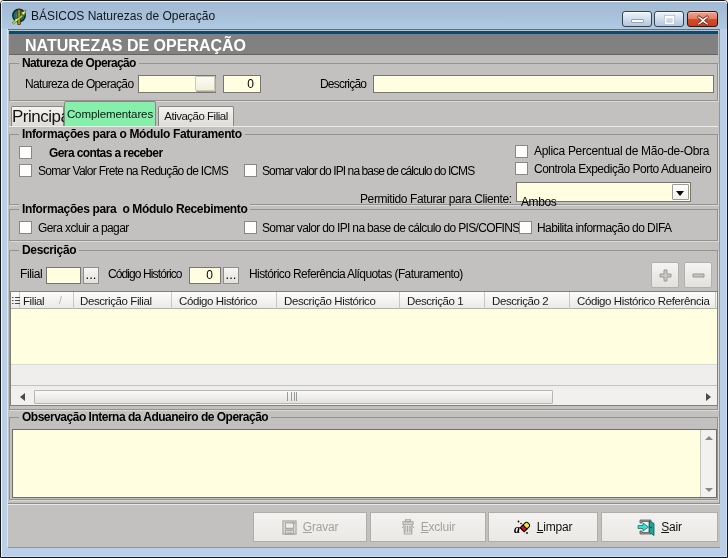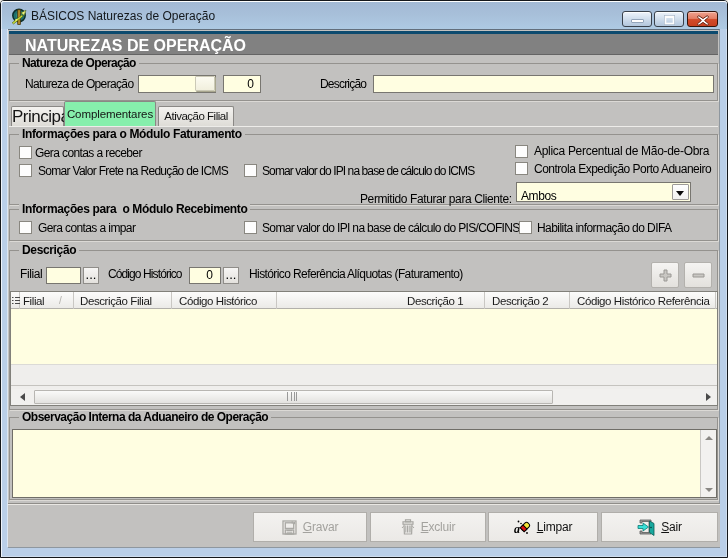--- a/index.html
+++ b/index.html
@@ -72,42 +72,42 @@
 
   <div class="tab" style="left:3px;top:76px;width:53px;height:20px;background:linear-gradient(#f4f3f0,#dedcd7);line-height:19px;font-size:17px;">Principais</div>
   <div class="tab" style="left:56px;top:71px;width:92px;height:25px;background:#86efac;line-height:24px;z-index:3;font-size:11.5px;letter-spacing:-0.1px;">Complementares</div>
   <div class="tab" style="left:150px;top:76px;width:76px;height:20px;background:linear-gradient(#f4f3f0,#dedcd7);line-height:19px;font-size:11.5px;">Ativação Filial</div>
   <div class="abs" style="left:1px;top:96px;width:709px;height:1px;background:#edece9;"></div>
 
   <div class="grp" style="left:1px;top:104px;width:709px;height:71px;">
     <div class="glab">Informações para o Módulo Faturamento</div>
   </div>
   <div class="cb" style="left:11px;top:116px;"></div>
-  <div class="lbl" style="left:27px;top:117px;letter-spacing:-0.6px;">Gera contas a receber</div>
+  <div class="lbl" style="left:41px;top:117px;letter-spacing:-0.6px;font-weight:bold;">Gera contas a receber</div>
   <div class="cb" style="left:507px;top:115px;"></div>
   <div class="lbl" style="left:526px;top:115px;letter-spacing:-0.3px;">Aplica Percentual de Mão-de-Obra</div>
   <div class="cb" style="left:11px;top:134px;"></div>
   <div class="lbl" style="left:30px;top:135px;letter-spacing:-0.7px;">Somar Valor Frete na Redução de ICMS</div>
   <div class="cb" style="left:236px;top:134px;"></div>
   <div class="lbl" style="left:254px;top:135px;letter-spacing:-0.9px;">Somar valor do IPI na base de cálculo do ICMS</div>
   <div class="cb" style="left:507px;top:132px;"></div>
   <div class="lbl" style="left:526px;top:133px;letter-spacing:-0.5px;">Controla Expedição Porto Aduaneiro</div>
   <div class="lbl" style="left:352px;top:163px;">Permitido Faturar para Cliente:</div>
   <div class="combo" style="left:508px;top:152px;width:175px;height:20px;">
-    <div class="tx" style="top:6px;text-align:right;">Ambos</div>
+    <div class="tx" style="top:12px;text-align:right;">Ambos</div>
         <div class="cbtn">
           <div class="arr" style="top:6px;"></div>
         </div>
   </div>
 
   <div class="grp" style="left:1px;top:179px;width:709px;height:32px;">
     <div class="glab">Informações para&nbsp; o Módulo Recebimento</div>
   </div>
   <div class="cb" style="left:11px;top:191px;"></div>
-  <div class="lbl" style="left:30px;top:192px;letter-spacing:-0.6px;">Gera contas a impar</div>
+  <div class="lbl" style="left:30px;top:192px;letter-spacing:-0.6px;">Gera xcluir a pagar</div>
   <div class="cb" style="left:236px;top:191px;"></div>
   <div class="lbl" style="left:254px;top:192px;letter-spacing:-0.65px;">Somar valor do IPI na base de cálculo do PIS/COFINS</div>
   <div class="cb" style="left:511px;top:191px;"></div>
   <div class="lbl" style="left:529px;top:192px;letter-spacing:-0.55px;">Habilita informação do DIFA</div>
 
   <div class="grp" style="left:1px;top:220px;width:709px;height:160px;">
     <div class="glab">Descrição</div>
   </div>
   <div class="lbl" style="left:12px;top:238px;">Filial</div>
   <div class="fld" style="left:38px;top:237px;width:35px;height:17px;"></div>
@@ -135,20 +135,21 @@
               <path d="M0 4.5 h1.5 M3 4.5 h5"></path>
               <path d="M0 7.5 h1.5 M3 7.5 h5"></path>
             </g>
       </svg>
       <div class="abs" style="left:48px;top:3px;color:#b5b3ae;font-size:10px;">/</div>
       <div class="abs" style="left:220px;top:3px;color:#b5b3ae;font-size:10px;">/</div>
           <div class="gh" style="left:0px;width:9px;padding-left:0px;"></div>
           <div class="gh" style="left:9px;width:54px;padding-left:3px;">Filial</div>
           <div class="gh" style="left:63px;width:98px;padding-left:6px;">Descrição Filial</div>
           <div class="gh" style="left:161px;width:105px;padding-left:7px;">Código Histórico</div>
+          <div class="gh" style="left:266px;width:123px;padding-left:7px;">Descrição Histórico</div>
           <div class="gh" style="left:389px;width:85px;padding-left:7px;">Descrição 1</div>
           <div class="gh" style="left:474px;width:85px;padding-left:7px;">Descrição 2</div>
           <div class="gh" style="left:559px;width:146px;padding-left:7px;">Código Histórico Referência</div>
     </div>
     <div class="abs" style="left:0;top:72px;width:706px;height:21px;background:#efeeec;border-top:1px solid #dbdad6;"></div>
     <div class="abs" style="left:0;top:93px;width:706px;height:4px;background:#efeeec;border-top:1px solid #c5c3bf;"></div>
     <div class="abs" style="left:0;top:97px;width:706px;height:16px;background:#f1f0ee;">
       <div class="abs" style="left:0px;top:0px;width:17px;height:16px;background:#f1f0ee;">
             <div class="abs" style="left:5px;top:4px;width:0;height:0;border:4px solid transparent;border-right:5px solid #4a4a4a;"></div>
           </div>

